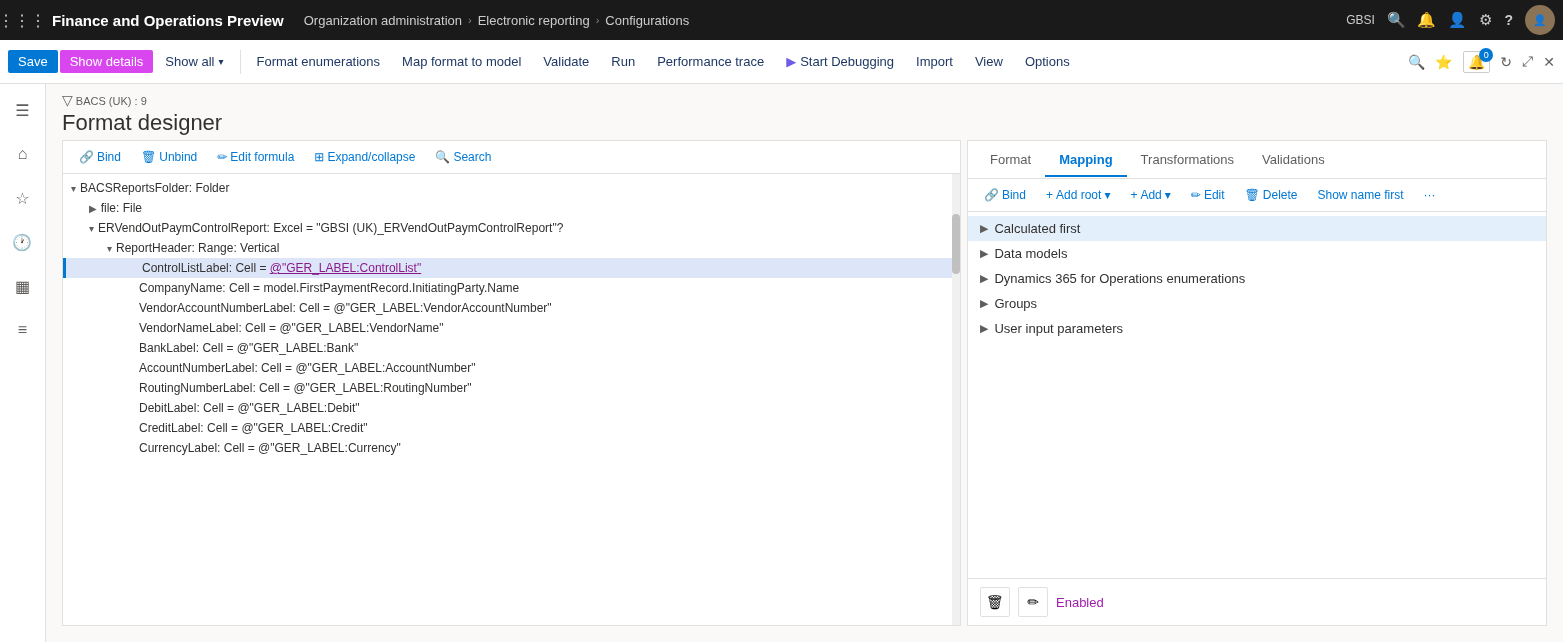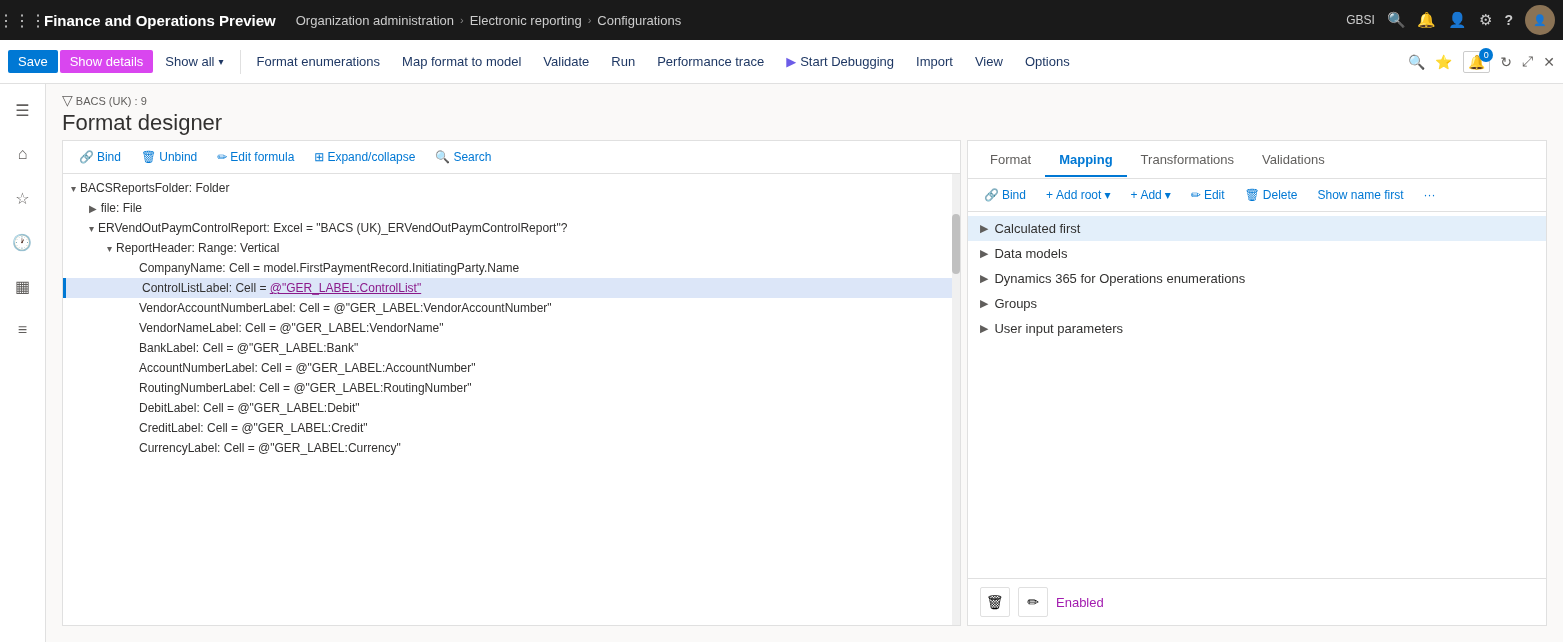--- a/index.html
+++ b/index.html
@@ -13,21 +13,21 @@
       display: flex;
       align-items: center;
       padding: 0 8px;
       gap: 4px;
     }
     .top-nav-grid-icon {
       width: 28px; height: 28px; display: flex; align-items: center; justify-content: center; cursor: pointer;
       color: #ccc; font-size: 16px;
     }
     .top-nav-title {
-      font-size: 15px; font-weight: 600; color: #fff; margin-left: 4px; margin-right: 16px; white-space: nowrap;
+      font-size: 15px; font-weight: 600; color: #fff; margin-left: 12px; margin-right: 16px; white-space: nowrap;
     }
     .breadcrumb {
       display: flex; align-items: center; gap: 6px; color: #ccc; font-size: 13px; flex: 1; text-align: right;
     }
     .breadcrumb-sep { color: #888; font-size: 11px; }
     .top-nav-icons {
       display: flex; align-items: center; gap: 12px; color: #ccc;
     }
     .top-nav-icons span { cursor: pointer; font-size: 15px; }
     .top-nav-icons .user-avatar {
@@ -292,36 +292,36 @@
                 <span>BACSReportsFolder: Folder</span>
               </div>
               <div class="tree-item">
                 <span style="display:inline-block;width:18px;"></span>
                 <span class="tree-arrow">▶</span>
                 <span>file: File</span>
               </div>
               <div class="tree-item">
                 <span style="display:inline-block;width:18px;"></span>
                 <span class="tree-arrow">▾</span>
-                <span>ERVendOutPaymControlReport: Excel = "BACS (UK)_ERVendOutPaymControlReport"?</span>
+                <span>ERVendOutPaymControlReport: Excel = "GBSI (UK)_ERVendOutPaymControlReport"?</span>
               </div>
               <div class="tree-item">
                 <span style="display:inline-block;width:36px;"></span>
                 <span class="tree-arrow">▾</span>
                 <span>ReportHeader: Range<reportheader>: Vertical</reportheader></span>
               </div>
+              <div class="tree-item highlighted">
+                <span style="display:inline-block;width:54px;"></span>
+                <span style="display:inline-block;width:14px;"></span>
+                <span>ControlListLabel: Cell<controllistlabel> = <span style="color:#8b1a8b;text-decoration:underline;text-decoration-color:#8b1a8b;">@"GER_LABEL:ControlList"</span></controllistlabel></span>
+              </div>
               <div class="tree-item">
                 <span style="display:inline-block;width:54px;"></span>
                 <span style="display:inline-block;width:14px;"></span>
                 <span>CompanyName: Cell<companyname> = model.FirstPaymentRecord.InitiatingParty.Name</companyname></span>
-              </div>
-              <div class="tree-item highlighted">
-                <span style="display:inline-block;width:54px;"></span>
-                <span style="display:inline-block;width:14px;"></span>
-                <span>ControlListLabel: Cell<controllistlabel> = <span style="color:#8b1a8b;text-decoration:underline;text-decoration-color:#8b1a8b;">@"GER_LABEL:ControlList"</span></controllistlabel></span>
               </div>
               <div class="tree-item">
                 <span style="display:inline-block;width:54px;"></span>
                 <span style="display:inline-block;width:14px;"></span>
                 <span>VendorAccountNumberLabel: Cell<vendoraccountnumberlabel> = @"GER_LABEL:VendorAccountNumber"</vendoraccountnumberlabel></span>
               </div>
               <div class="tree-item">
                 <span style="display:inline-block;width:54px;"></span>
                 <span style="display:inline-block;width:14px;"></span>
                 <span>VendorNameLabel: Cell<vendornamelabel> = @"GER_LABEL:VendorName"</vendornamelabel></span>

